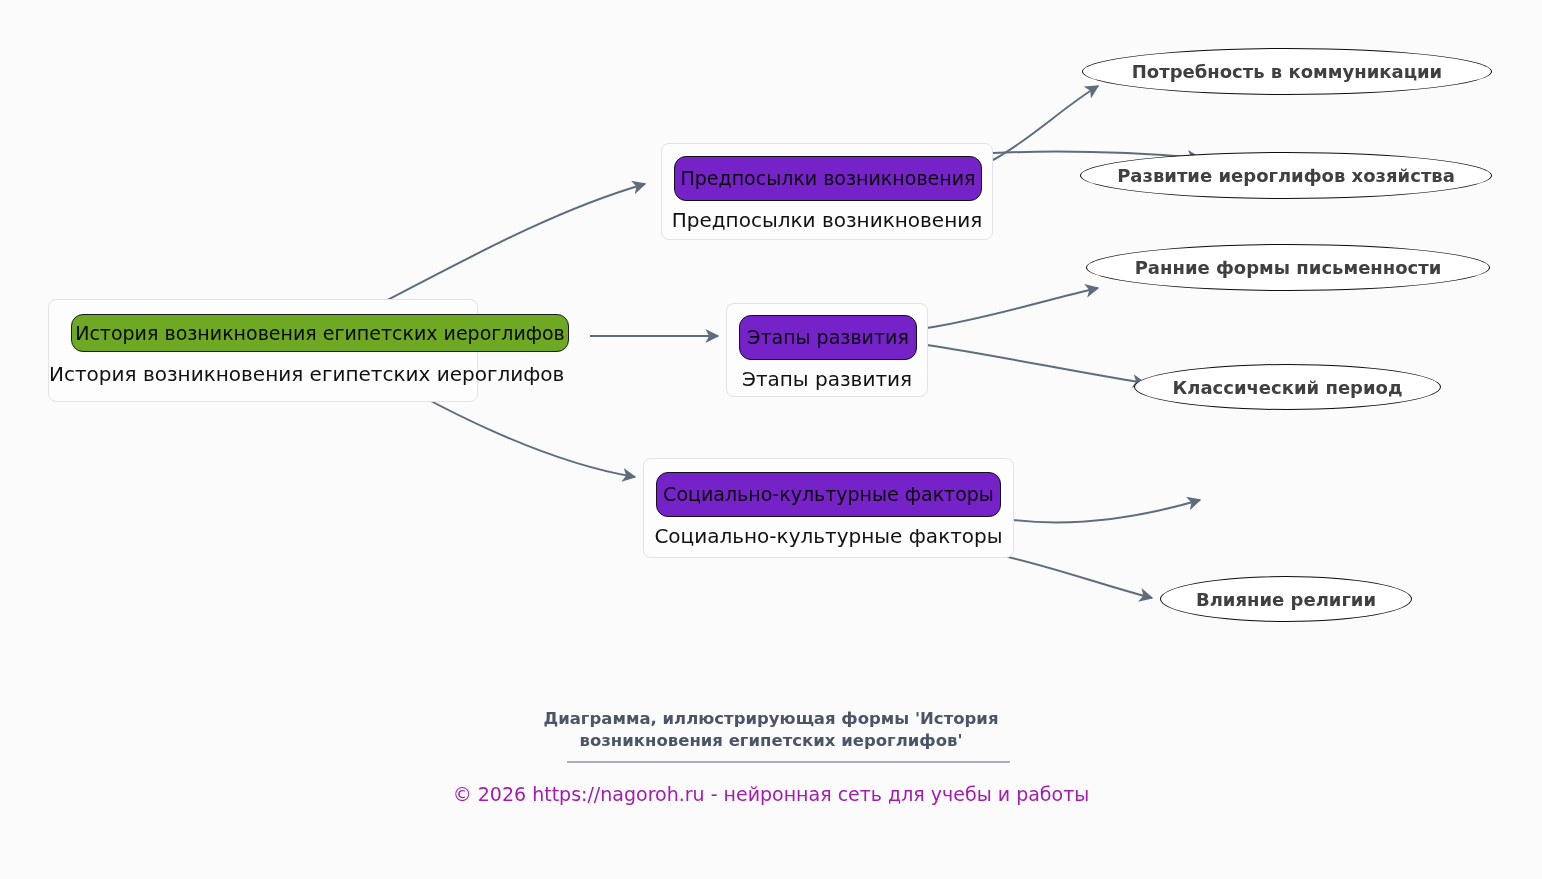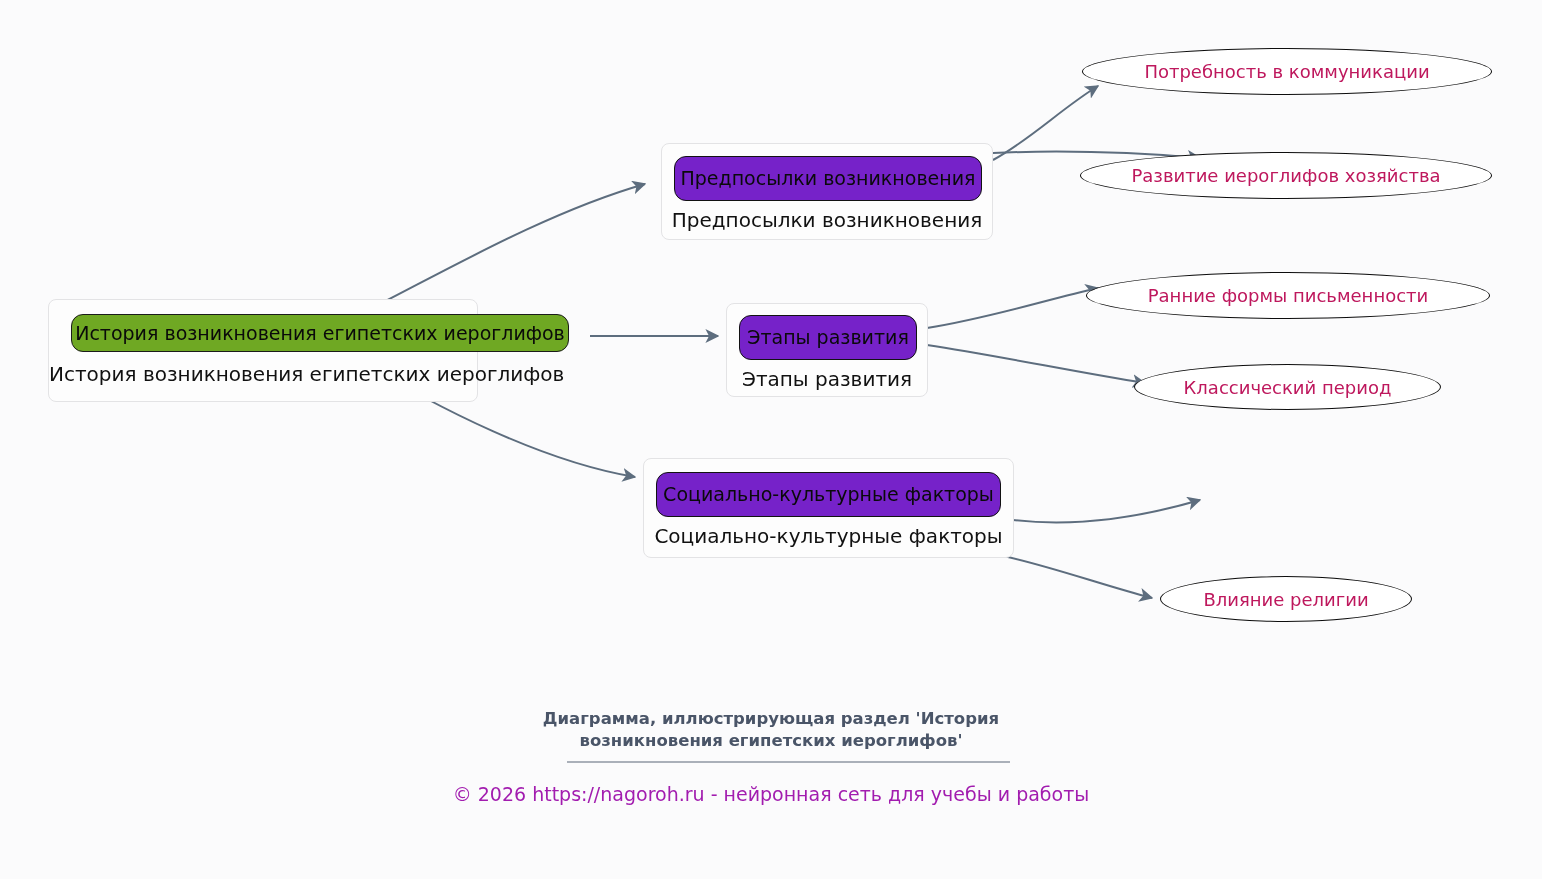--- a/index.html
+++ b/index.html
@@ -68,23 +68,24 @@
   
   .ellipse {
     position: absolute;
     box-sizing: border-box;
     border: 1.5px solid #0d0d0d;
     border-radius: 50%;
     background: #ffffff;
     display: flex;
     align-items: center;
     justify-content: center;
-    color: #be185d;
+    color: #404040;
     font-size: 18px;
     white-space: nowrap;
+    font-weight: bold;
   }
 
   
   .caption {
     position: absolute;
     left: 0;
     right: 0;
     text-align: center;
     color: #4a5568;
     font-weight: bold;
@@ -145,32 +146,32 @@
 
   <div class="ellipse" style="left:1082px; top:48px; width:410px; height:47px;">Потребность в коммуникации</div>
 
   <div class="ellipse" style="left:1080px; top:152px; width:412px; height:47px;">Развитие иероглифов хозяйства</div>
 
   <div class="cluster" style="left:726px; top:303px; width:202px; height:94px;">
     <div class="pill branch" style="left:12px; top:11px; width:178px; height:45px;">Этапы развития</div>
     <div class="cluster-label" style="top:63px;">Этапы развития</div>
   </div>
 
-  <div class="ellipse" style="left:1086px; top:272px; width:404px; height:47px;">Ранние формы письменности</div>
+  <div class="ellipse" style="left:1086px; top:244px; width:404px; height:47px;">Ранние формы письменности</div>
 
   <div class="ellipse" style="left:1134px; top:364px; width:307px; height:46px;">Классический период</div>
 
   <div class="cluster" style="left:643px; top:458px; width:371px; height:100px;">
     <div class="pill branch" style="left:12px; top:13px; width:345px; height:45px;">Социально-культурные факторы</div>
     <div class="cluster-label" style="top:65px;">Социально-культурные факторы</div>
   </div>
 
 
   <div class="ellipse" style="left:1160px; top:576px; width:252px; height:46px;">Влияние религии</div>
 
   <div class="caption" style="top:708px;">
-    <div>Диаграмма, иллюстрирующая раздел 'История</div>
+    <div>Диаграмма, иллюстрирующая формы 'История</div>
     <div>возникновения египетских иероглифов'</div>
   </div>
 
   <div class="footer" style="top:783px;">© 2026 https://nagoroh.ru - нейронная сеть для учебы и работы</div>
 
 </div>
 
 </body></html>

